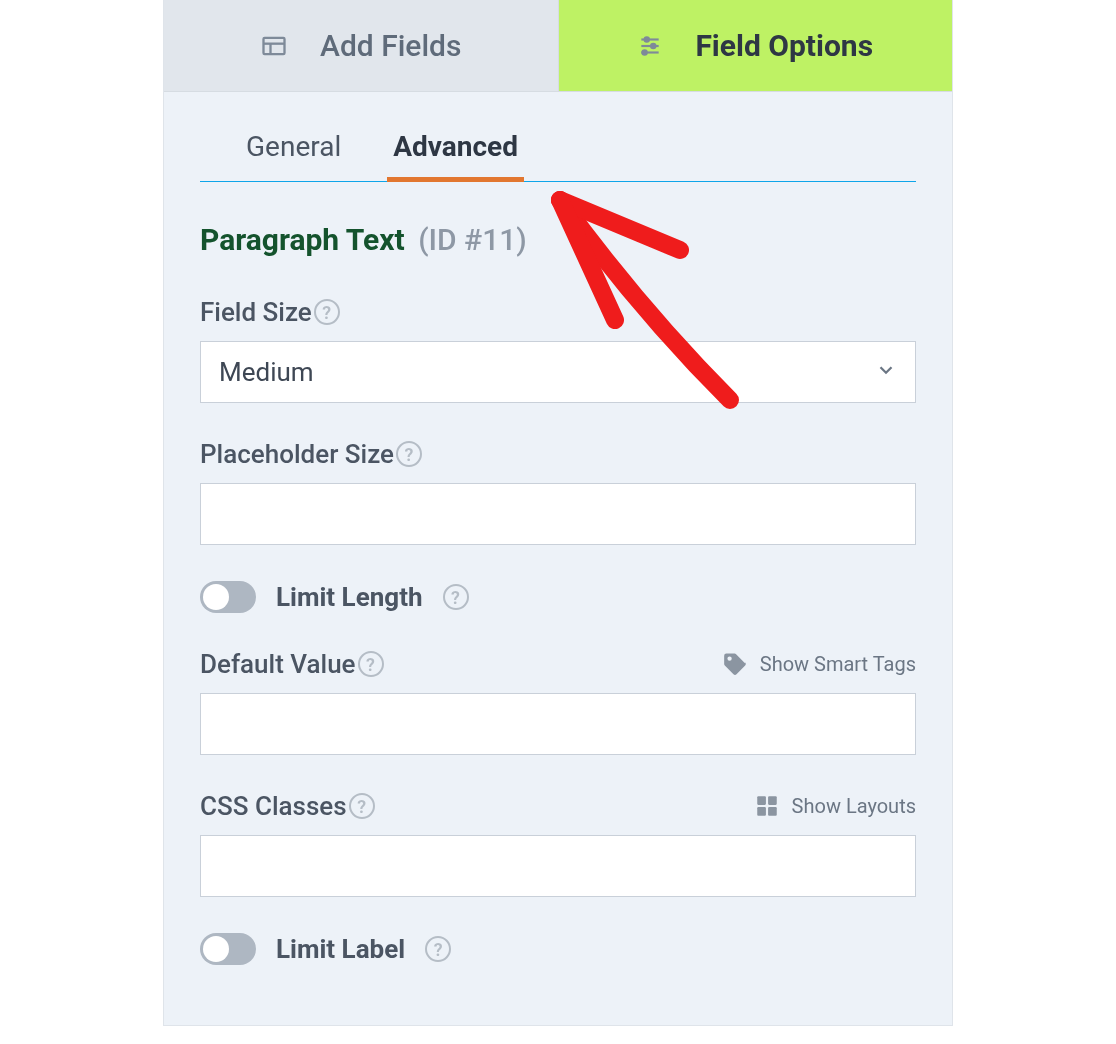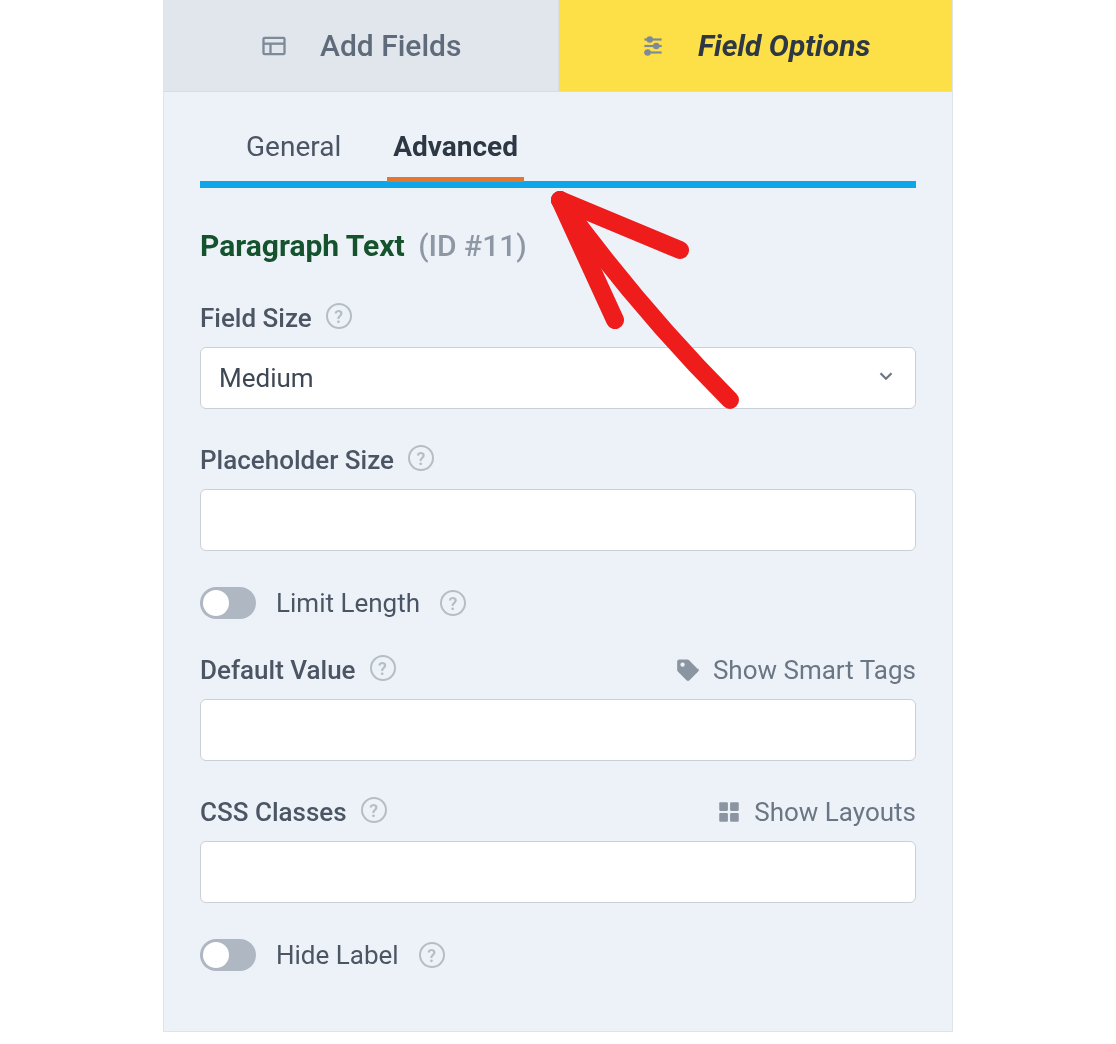--- a/index.html
+++ b/index.html
@@ -36,33 +36,32 @@
     color: #3f4a59;
     cursor: pointer;
   }
   .top-tab.inactive {
     background: #e1e6ec;
     border-right: 1px solid #d6dce2;
     font-weight: 500;
     color: #5f6b7a;
   }
   .top-tab.active {
-    background: #fde047;
+    background: #bef264;
     font-weight: 700;
     color: #2e3744;
-    font-style: italic;
   }
   .top-tab .t-icon { color: #7e8a99; display:flex; }
 
   
   .sub-tabs {
     display: flex;
     gap: 40px;
     padding: 28px 40px 0 40px;
-    border-bottom: 7px solid #0ea5e9;
+    border-bottom: 1px solid #0ea5e9;
     margin: 0 36px;
     position: relative;
   }
   .sub-tabs {
     margin: 0 36px;
   }
   .sub-tab {
     padding: 10px 6px 18px 6px;
     font-size: 28px;
     color: #4b5563;
@@ -93,42 +92,42 @@
   .field-title .ft-id { color:#8e98a5; font-weight:500; margin-left:6px;}
 
   .form-row { margin-bottom: 36px; }
   .label-line {
     display:flex;
     align-items:center;
     justify-content:space-between;
     margin-bottom: 14px;
   }
   .label-left {
-    display:flex; align-items:flex-start; gap:14px;
+    display:flex; align-items:center; gap:2px;
     font-size: 26px;
     color:#4b5563;
     font-weight:500;
   }
   .help-icon {
     width: 26px; height:26px; border:2px solid #b5bdc6; border-radius:50%;
     display:inline-flex; align-items:center; justify-content:center;
     color:#b5bdc6; font-size:18px; font-weight:600;
   }
   .right-link {
     display:flex; align-items:center; gap:12px;
-    color:#6b7684; font-size:26px; cursor:pointer;
+    color:#6b7684; font-size:20px; cursor:pointer;
   }
   .right-link .ri-icon { color:#8b95a1; display:flex; }
 
   .text-input, .select-input {
     width:100%;
     height:62px;
     background:#fff;
     border:1px solid #c9d0d9;
-    border-radius:6px;
+    border-radius:0;
     padding:0 18px;
     font-size:26px;
     color:#3e4754;
     display:flex; align-items:center; justify-content:space-between;
     cursor:text;
   }
   .select-input { cursor:pointer; }
   .select-input .chev { color:#6b7684; }
 
   .toggle-row {
@@ -138,21 +137,21 @@
   .toggle {
     width:56px; height:32px; border-radius:16px;
     background:#aeb7c2; position:relative; cursor:pointer;
     flex-shrink:0;
   }
   .toggle .knob {
     position:absolute; top:3px; left:3px;
     width:26px; height:26px; border-radius:50%; background:#fff;
   }
   .toggle-label {
-    font-size:26px; color:#4b5563; font-weight:400;
+    font-size:26px; color:#4b5563; font-weight:700;
   }
 
   
   .arrow-annot {
     position:absolute;
     left: 530px;
     top: 170px;
     pointer-events:none;
   }
 </style>
@@ -280,21 +279,21 @@
       </div>
       <div class="text-input">
         <span></span>
       </div>
     </div>
 
     <div class="toggle-row" style="margin-bottom:10px">
       <div class="toggle">
           <div class="knob"></div>
         </div>
-      <span class="toggle-label">Hide Label</span>
+      <span class="toggle-label">Limit Label</span>
       <span class="help-icon">?</span>
     </div>
 
   </div>
 </div>
 
 <svg class="arrow-annot" width="240" height="260" viewBox="0 0 240 260">
   <g stroke="#ef1c1c" stroke-width="18" stroke-linecap="round" fill="none">
     <path d="M 200 230 Q 110 140 30 30"></path>
     <path d="M 30 30 L 150 80"></path>

